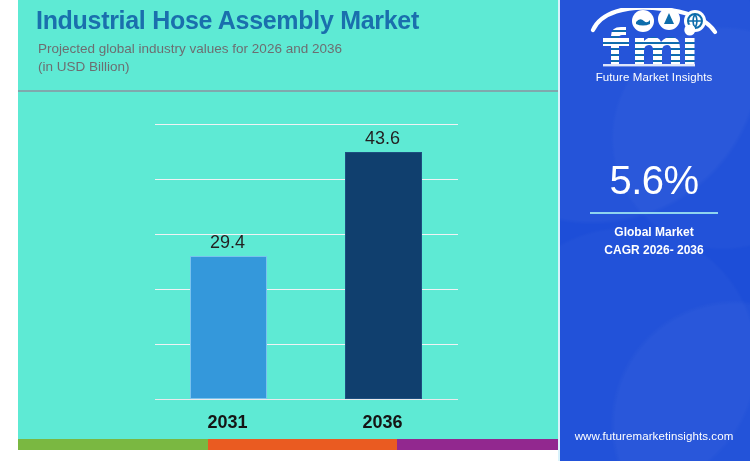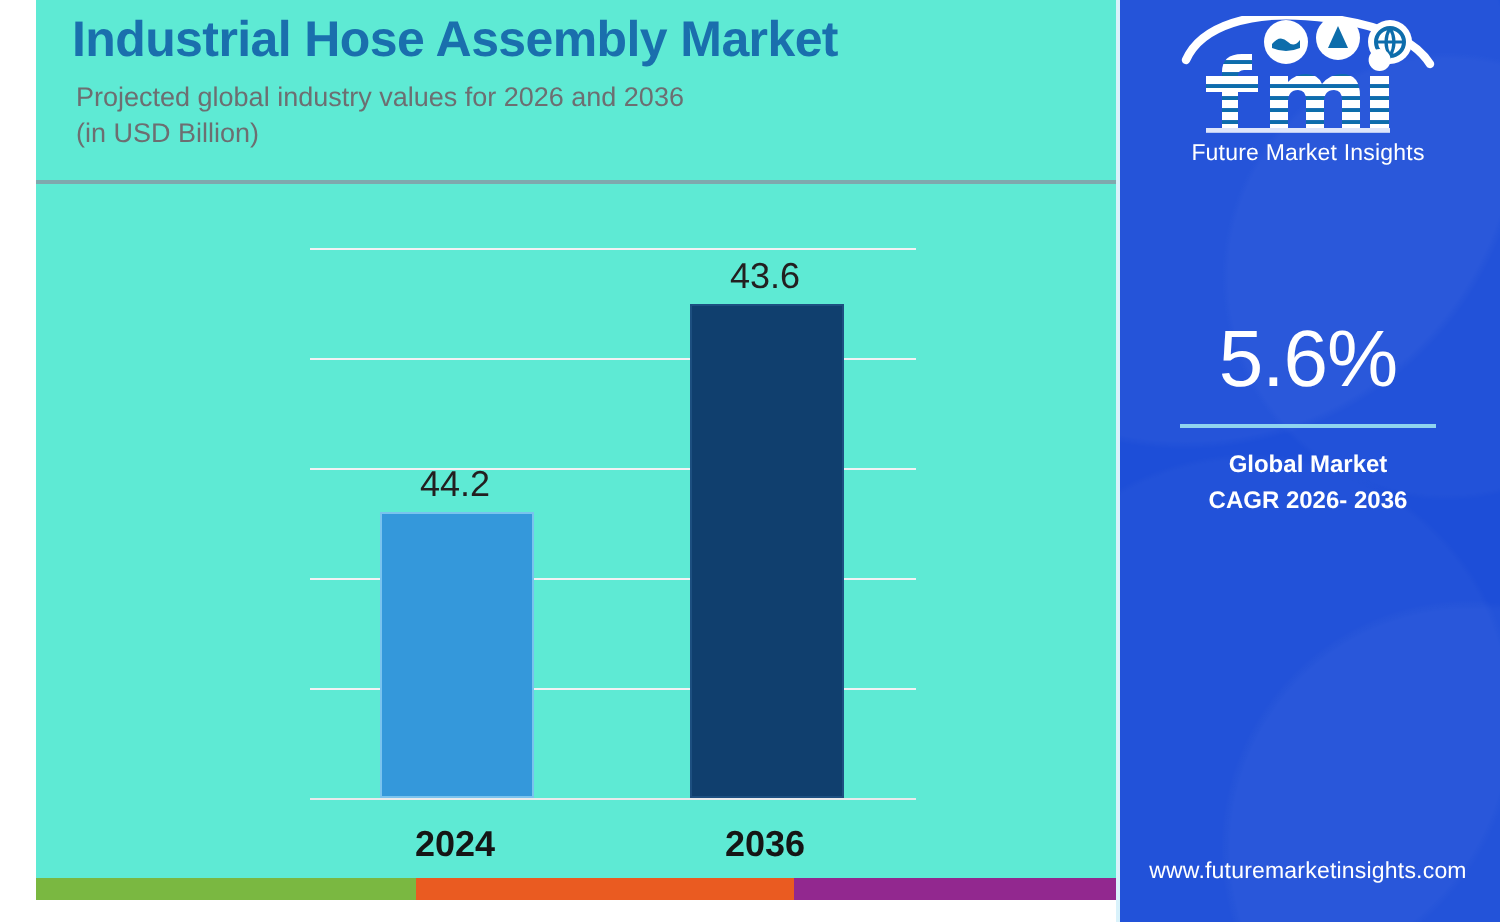--- a/index.html
+++ b/index.html
@@ -273,33 +273,33 @@
         <div class="gridline" style="top:6px;"></div>
         <div class="gridline" style="top:61px;"></div>
         <div class="gridline" style="top:116px;"></div>
         <div class="gridline" style="top:171px;"></div>
         <div class="gridline" style="top:226px;"></div>
         <div class="gridline baseline" style="top:281px;"></div>
       </div>
 
       <div class="plot">
         <div class="bar bar-1" style="height: 141px;">
-          <div class="bar-value" style="bottom: 146px;">44.2</div>
+          <div class="bar-value" style="bottom: 146px;">29.4</div>
           <div class="bar-rect" style="height: 141px;"></div>
         </div>
 
         <div class="bar bar-2" style="height:245px;">
           <div class="bar-value" style="bottom:250px;">43.6</div>
           <div class="bar-rect" style="height:245px;"></div>
         </div>
       </div>
     </div>
 
     <div class="axis-labels">
-      <div class="axis-label cat-1">2024</div>
+      <div class="axis-label cat-1">2031</div>
       <div class="axis-label cat-2">2036</div>
     </div>
 
     <div class="bottom-strip">
       <div class="strip-seg" style="left:0%; width:34.1%; background:#7ab841;"></div>
       <div class="strip-seg" style="left:34.1%; width:33.8%; background:#ea5b21;"></div>
       <div class="strip-seg" style="left:67.9%; width:32.1%; background:#92288f;"></div>
     </div>
   </div>
 

